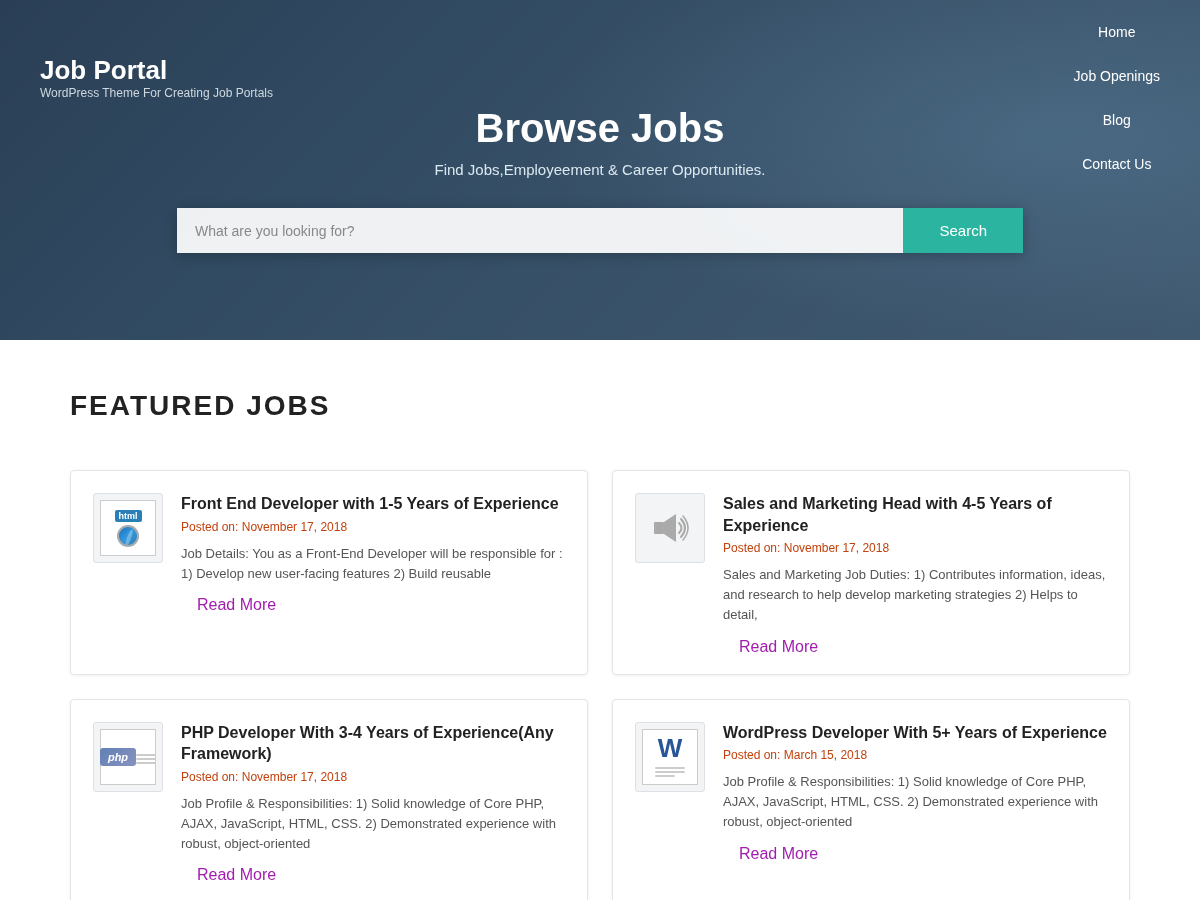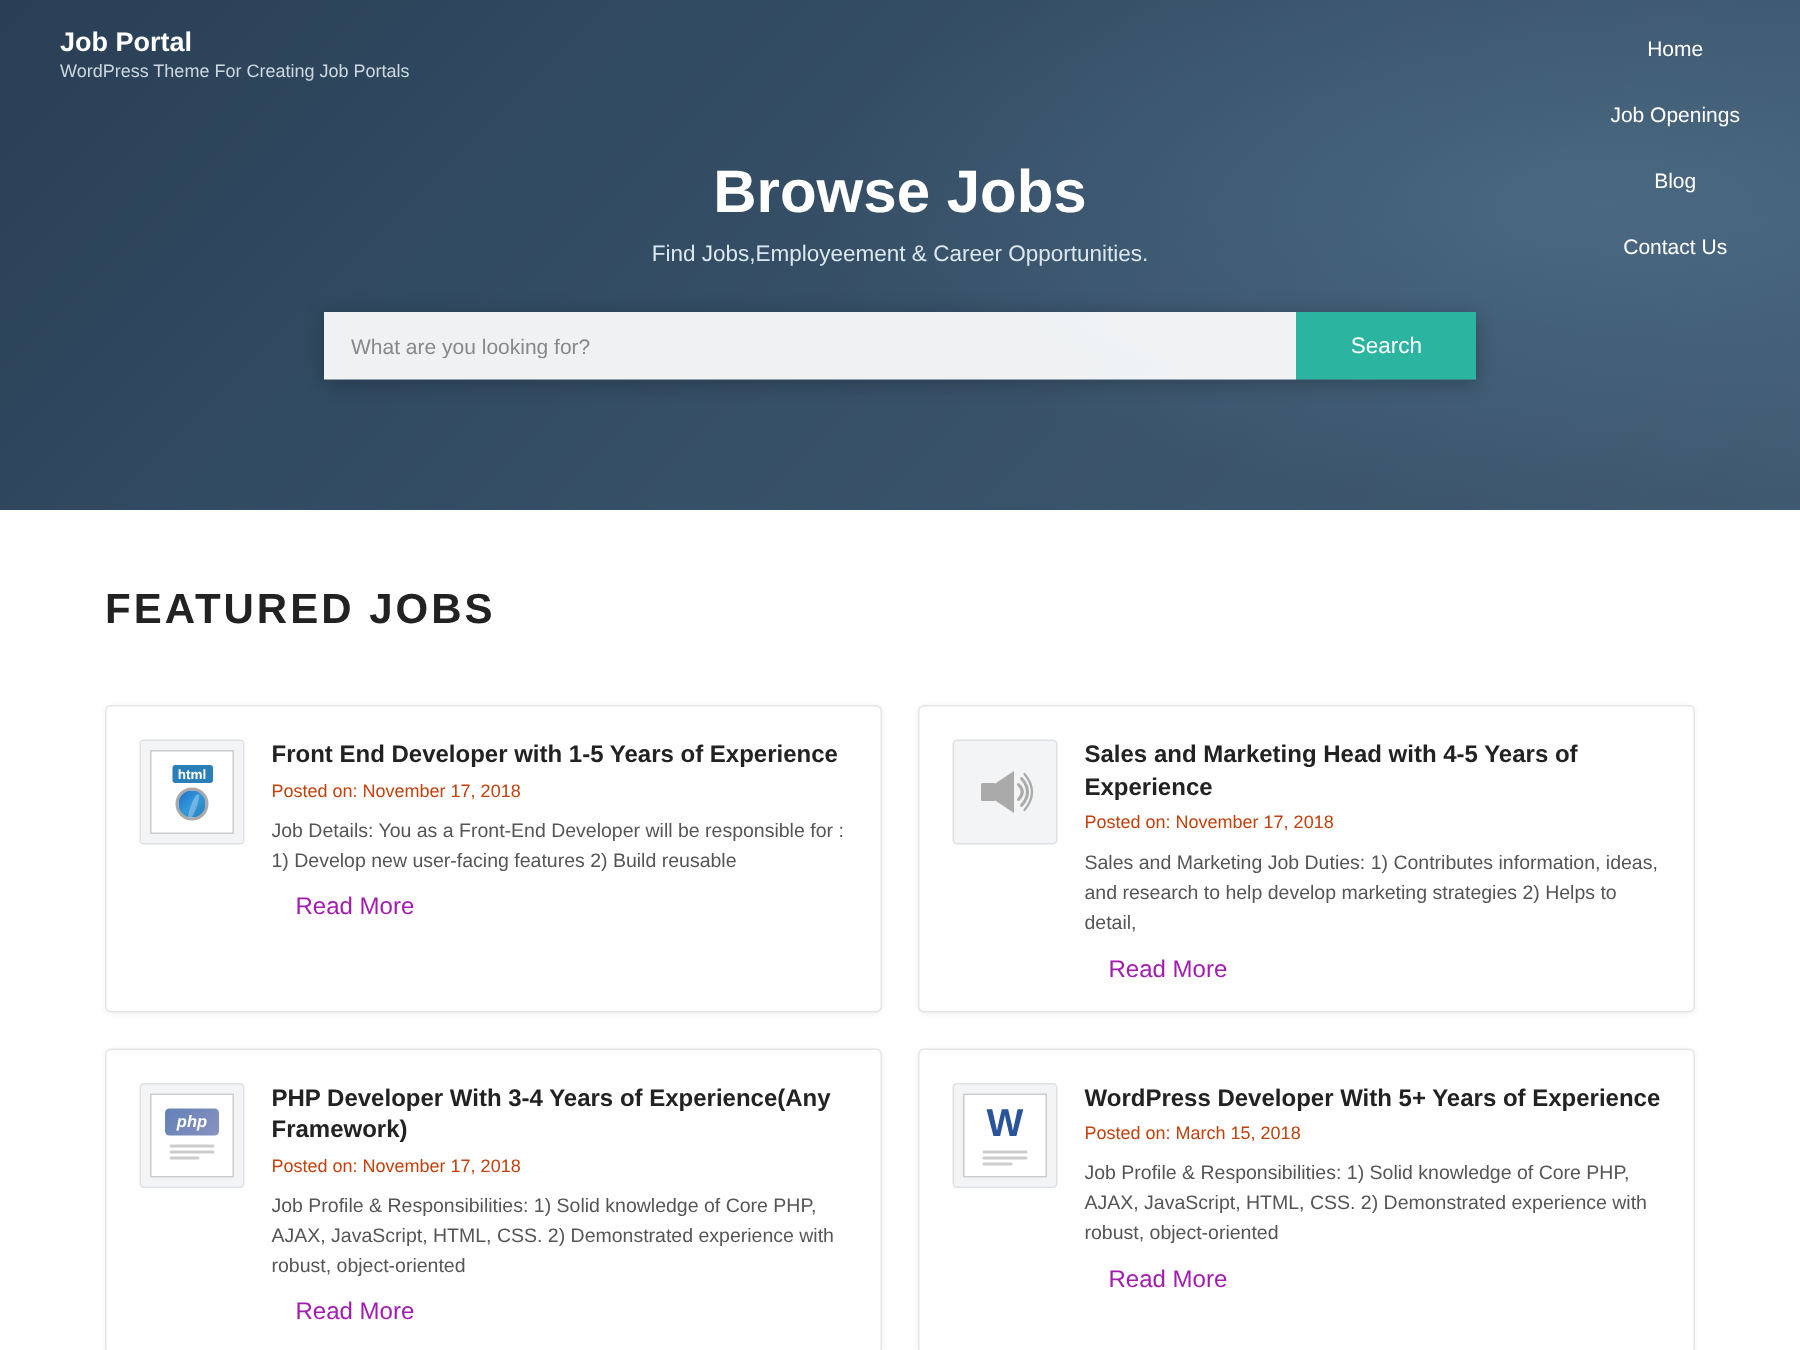--- a/index.html
+++ b/index.html
@@ -41,23 +41,24 @@
       left: 0;
       right: 0;
       display: flex;
       align-items: flex-start;
       justify-content: space-between;
       padding: 18px 40px 0 40px;
       z-index: 2;
     }
     .nav-brand-title {
       color: #fff;
-      font-size: 18px;
+      font-size: 26px;
       font-weight: bold;
       line-height: 1.2;
+      margin-top: 37px;
     }
     .nav-brand-subtitle {
       color: #cdd8e0;
       font-size: 12px;
       font-weight: normal;
     }
     .nav-links {
       display: flex;
       gap: 28px;
       align-items: center;
@@ -84,21 +85,21 @@
       font-weight: bold;
       margin-bottom: 10px;
     }
     .hero-subtitle {
       color: #dce8f0;
       font-size: 15px;
       margin-bottom: 30px;
     }
     .search-bar {
       display: flex;
-      width: 768px;
+      width: 846px;
       margin: 1px auto;
       box-shadow: 0 2px 12px rgba(0,0,0,0.25);
       justify-content: space-between;
     }
     .search-input {
       flex: 1;
       padding: 14px 18px;
       border: none;
       outline: none;
       font-size: 14px;
@@ -217,21 +218,21 @@
 
     
     .icon-php {
       width: 56px;
       height: 56px;
       background: #fff;
       border: 1px solid #ccc;
       display: flex;
       align-items: center;
       justify-content: center;
-      flex-direction: column;
+      flex-direction: row;
     }
     .icon-php .php-label {
       background: linear-gradient(135deg, #6181b6, #8892bf);
       color: #fff;
       font-size: 11px;
       font-weight: bold;
       padding: 3px 8px;
       border-radius: 3px;
       font-style: italic;
     }

